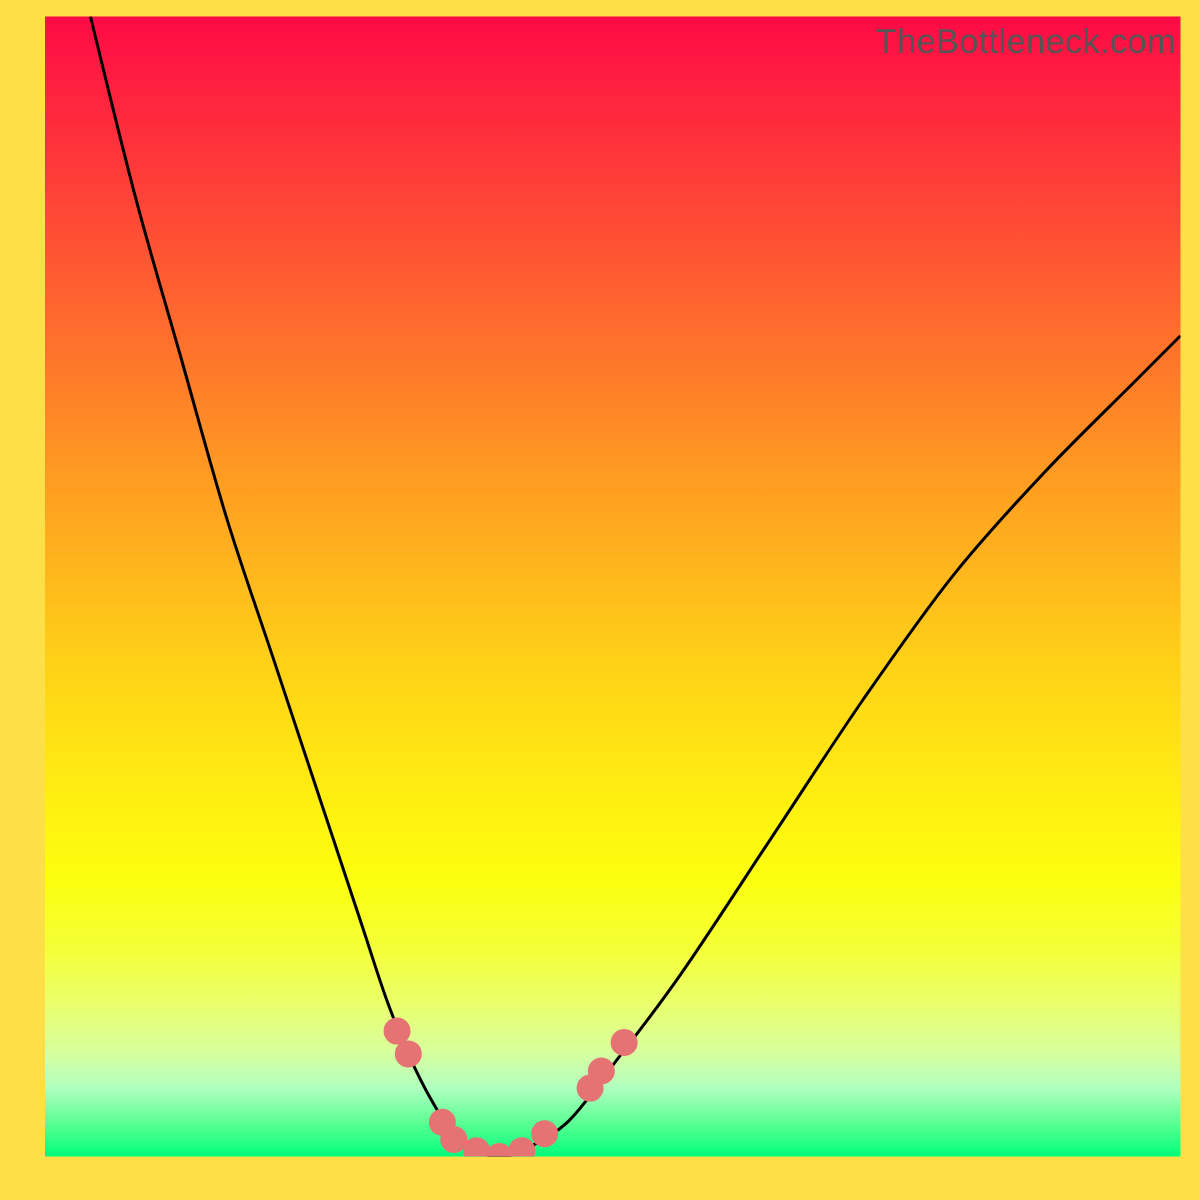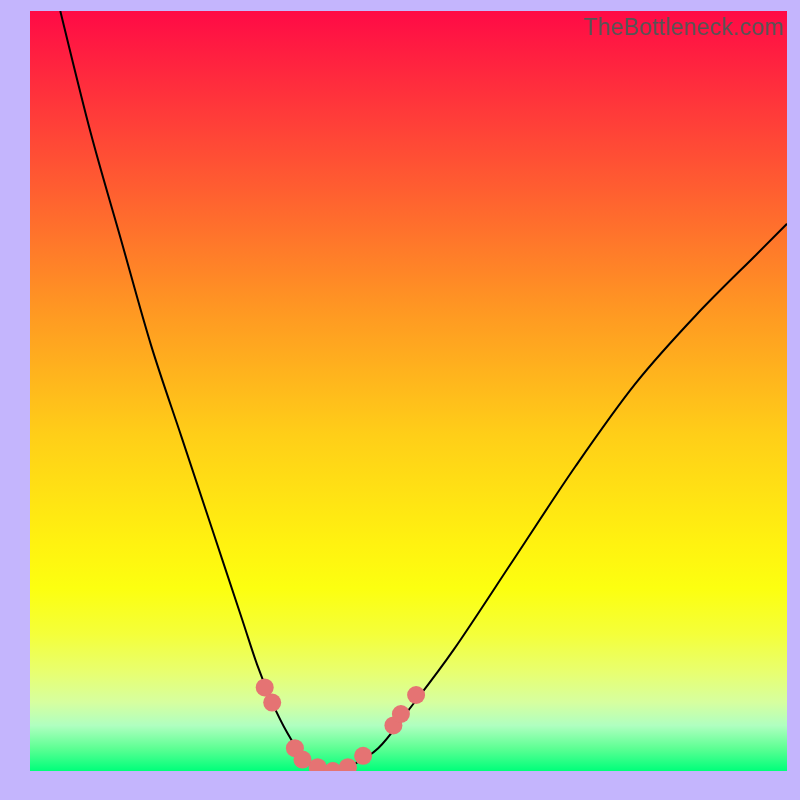--- a/index.html
+++ b/index.html
@@ -8,21 +8,21 @@
     width: 800px;
     height: 800px;
     background: #000;
     font-family: Arial, Helvetica, sans-serif;
     overflow: hidden;
   }
   .stage {
     position: relative;
     width: 800px;
     height: 800px;
-    background: #c4b5fd;
+    background: #fde047;
   }
   .plot {
     position: absolute;
     left: 30px;
     top: 11px;
     width: 757px;
     height: 760px;
     background: linear-gradient(
       to bottom,
       #ff0a46 0%,

